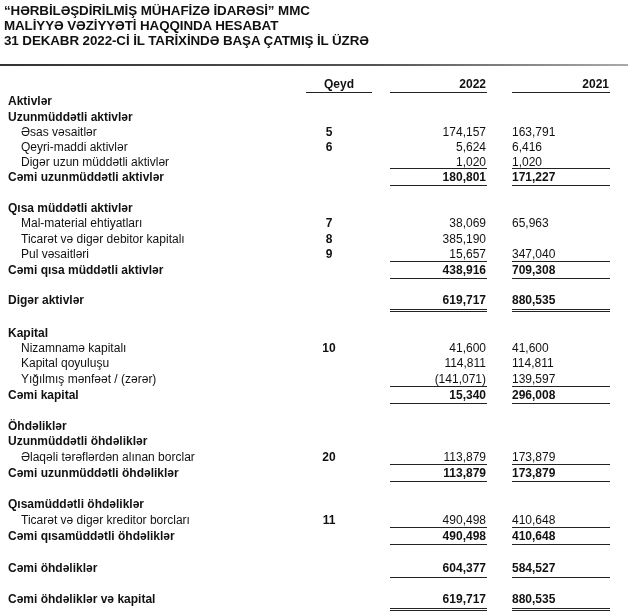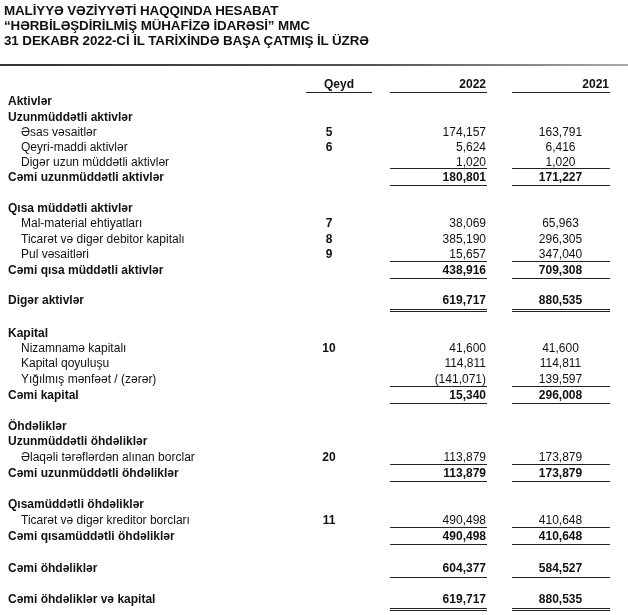--- a/index.html
+++ b/index.html
@@ -17,37 +17,37 @@
   .table { position: absolute; left: 0; top: 0; width: 628px; }
   .row {
     position: absolute; left: 0; width: 628px; height: 16px;
     font-size: 12px; line-height: 16px;
   }
   .row .label { position: absolute; left: 8px; white-space: nowrap; }
   .row.indent .label { left: 21px; }
   .row.bold { font-weight: bold; }
   .row .note { position: absolute; left: 320px; width: 18px; text-align: center; font-weight: bold; }
   .row .v22 { position: absolute; left: 390px; width: 96px; text-align: right; }
-  .row .v21 { position: absolute; left: 512px; width: 97px; text-align: center; }
+  .row .v21 { position: absolute; left: 512px; width: 97px; text-align: left; }
   .colhead { position: absolute; top: 76px; height: 16px; font-size: 12px; font-weight: bold; line-height: 16px; }
   .colhead.note { left: 306px; width: 66px; text-align: center; }
   .colhead.c22 { left: 390px; width: 96px; text-align: right; }
   .colhead.c21 { left: 512px; width: 97px; text-align: right; }
   .rule { position: absolute; height: 1px; background: #222; }
   .rule.r22 { left: 390px; width: 97px; }
   .rule.r21 { left: 512px; width: 98px; }
   .rule.rnote { left: 306px; width: 66px; }
   .rule.dbl { height: 3px; background: transparent; border-top: 1px solid #222; border-bottom: 1px solid #222; box-sizing: border-box; }
 </style>
 </head>
 <body>
 
 <div class="header">
+  <div class="line">“HƏRBİLƏŞDİRİLMİŞ MÜHAFİZƏ İDARƏSİ” MMC</div>
   <div class="line">MALİYYƏ VƏZİYYƏTİ HAQQINDA HESABAT</div>
-  <div class="line">“HƏRBİLƏŞDİRİLMİŞ MÜHAFİZƏ İDARƏSİ” MMC</div>
   <div class="line">31 DEKABR 2022-Cİ İL TARİXİNDƏ BAŞA ÇATMIŞ İL ÜZRƏ</div>
 </div>
 <div class="header-rule"></div>
 
 <div class="table">
   <div class="colhead note">Qeyd</div>
   <div class="colhead c22">2022</div>
   <div class="colhead c21">2021</div>
   <div class="rule rnote" style="top:92px"></div>
   <div class="rule r22" style="top:92px"></div>
@@ -93,21 +93,20 @@
   <div class="row indent" style="top:215px">
       <span class="label">Mal-material ehtiyatları</span>
       <span class="note">7</span>
       <span class="v22">38,069</span>
       <span class="v21">65,963</span>
     </div>
   <div class="row indent" style="top:231px">
       <span class="label">Ticarət və digər debitor kapitalı</span>
       <span class="note">8</span>
       <span class="v22">385,190</span>
-      <span class="v21">296,305</span>
     </div>
   <div class="row indent" style="top:246px">
       <span class="label">Pul vəsaitləri</span>
       <span class="note">9</span>
       <span class="v22">15,657</span>
       <span class="v21">347,040</span>
     </div>
   <div class="rule r22" style="top:261px"></div>
   <div class="rule r21" style="top:261px"></div>
   <div class="row bold" style="top:262px">

